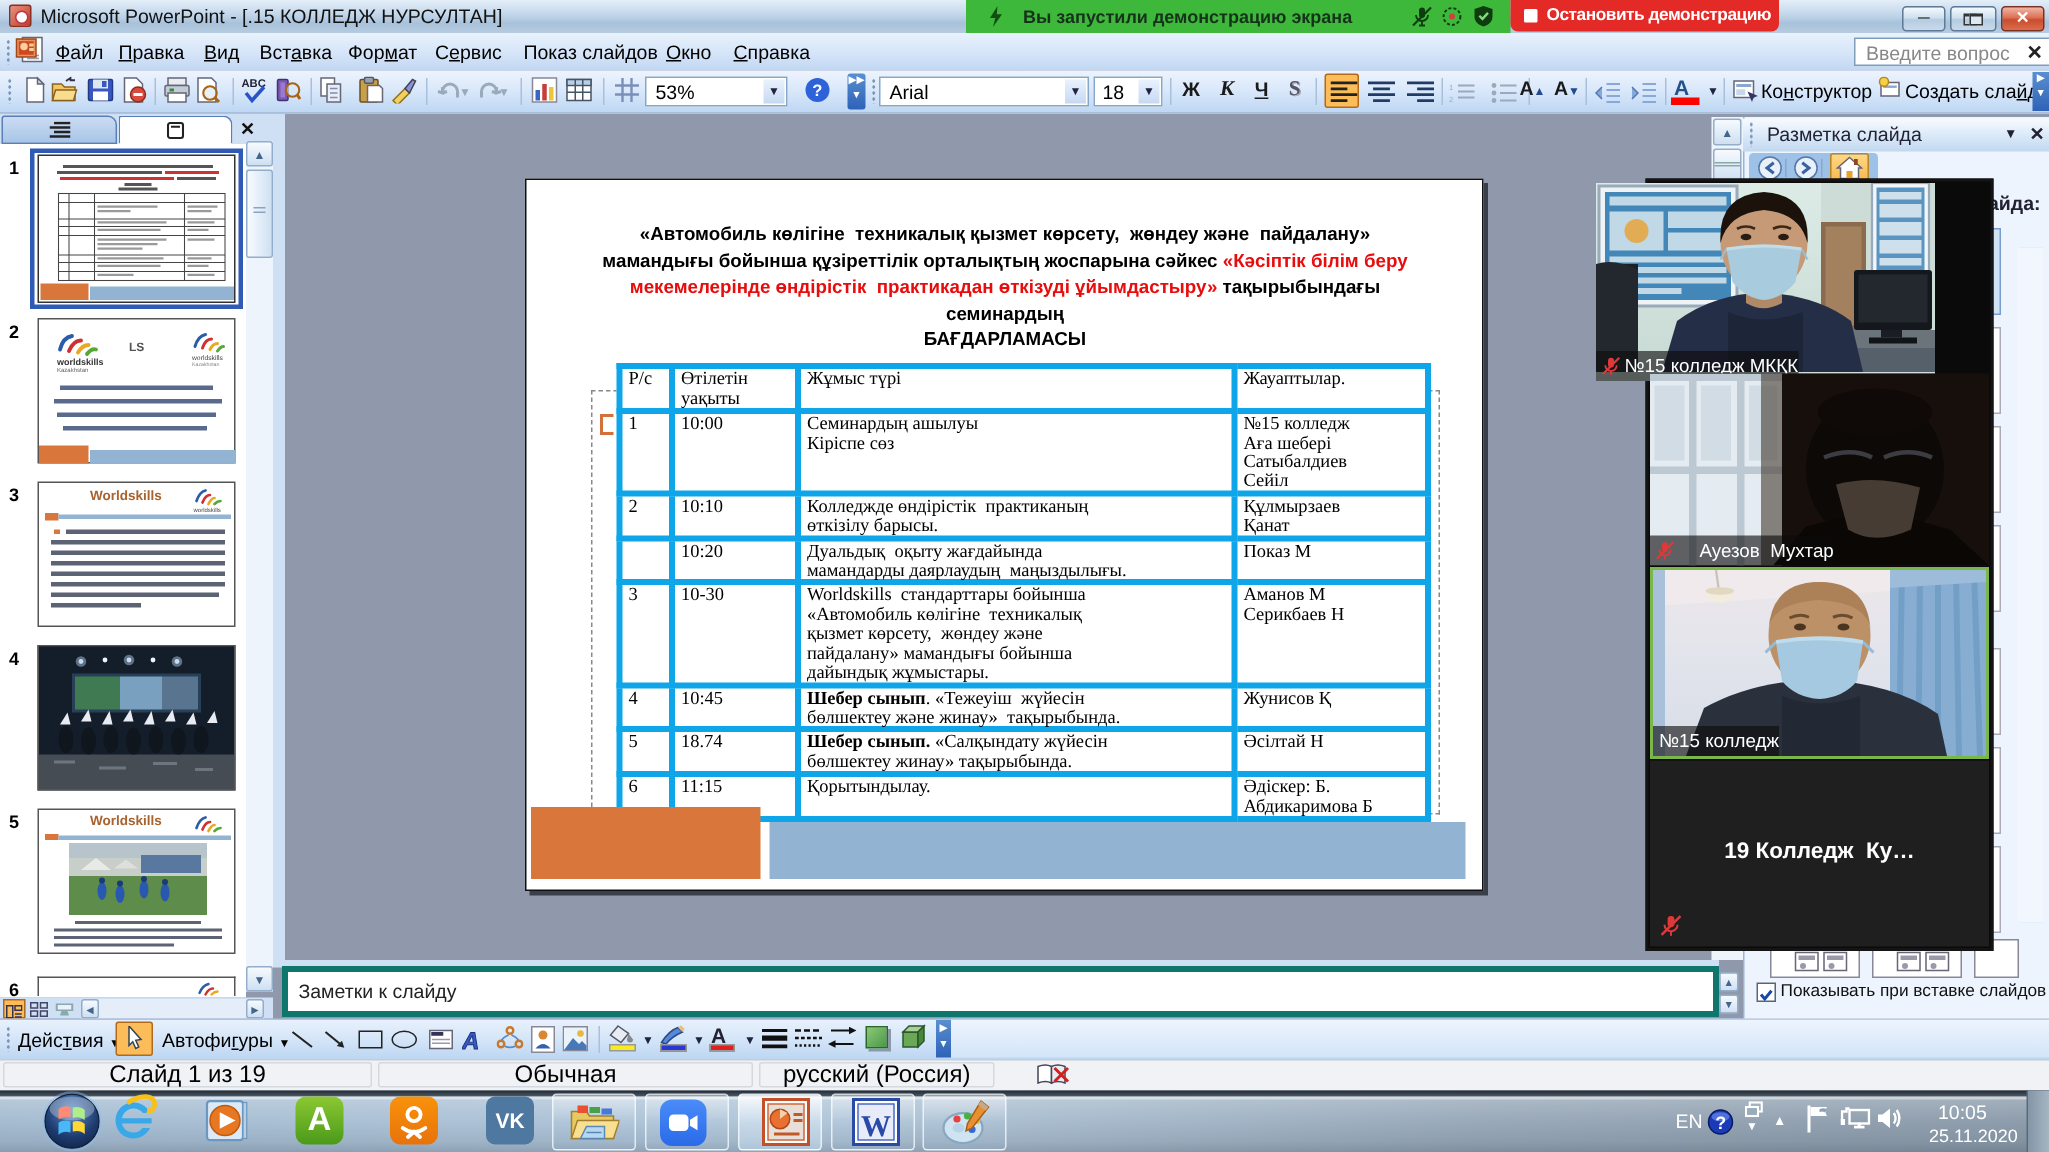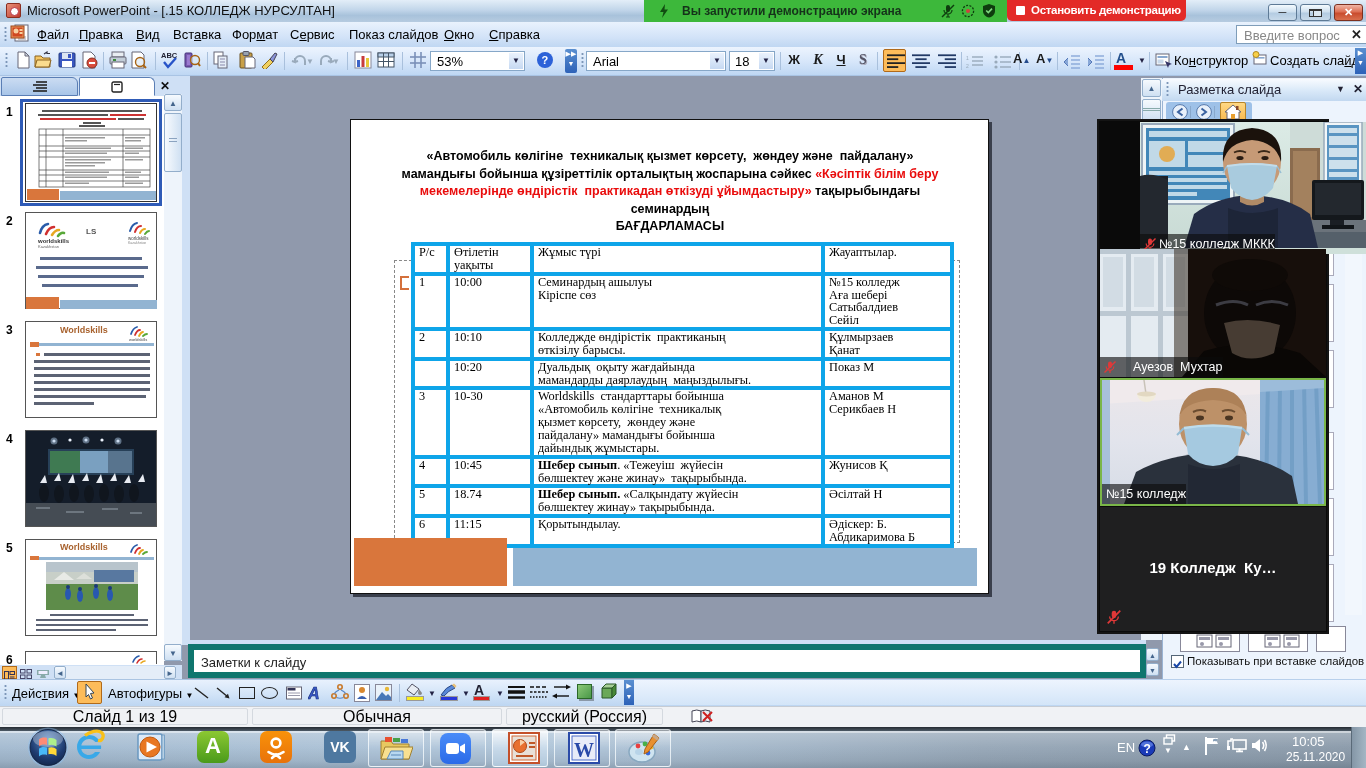--- a/index.html
+++ b/index.html
@@ -49,21 +49,21 @@
 #slide { left:350px; top:119px; width:639px; height:475px; background:#fff; border:1px solid #111; box-shadow:3px 3px 0 #3a3f4c; }
 #slidetitle { left:360px; top:148px; width:620px; text-align:center; font-size:12.5px; font-weight:bold; line-height:17.6px; color:#000; }
 #slidetitle .r { color:#e90c0c; }
 #stable { left:411px; top:242px; border-collapse:collapse; font-family:"Liberation Serif", serif; font-size:12.3px; color:#000; background:#fff; }
 #stable td { border:4px solid #0ea5e9; vertical-align:top; padding:0px 3px 0 4px; line-height:12.85px; }
 #dashsel { left:394px; top:260px; width:566px; height:283px; border:1px dashed #888; }
 #obracket { left:400px; top:276px; width:9px; height:14px; border:2.5px solid #d4703c; border-right:none; }
 #obar { left:354px; top:538px; width:153px; height:48px; background:#d9763c; }
 #bbar { left:513px; top:548px; width:464px; height:38px; background:#92b4d2; }
 
-#notes { left:188px; top:644px; width:958px; height:34px; background:#fff; border:6px solid #0f766e; }
+#notes { left:188px; top:644px; width:958px; height:34px; background:#fff; border:4px solid #0f766e; }
 #notes span { position:absolute; left:7px; top:5px; font-size:13px; color:#222; }
 #drawbar { left:0; top:679px; width:1366px; height:27px; background:linear-gradient(180deg,#e8f1fd 0%,#d4e5f8 50%,#bdd6f2 100%); border-top:1px solid #aac4e2; }
 #statusbar { left:0; top:706px; width:1366px; height:21px; background:#f0f2f5; border-top:1px solid #c6ccd4; font-size:12px; color:#222; }
 .statsec { position:absolute; top:2px; height:17px; border:1px solid #d4d9df; border-radius:2px; text-align:center; line-height:16px; }
 
 #taskpane { left:1162px; top:78px; width:204px; height:601px; background:#edf4fd; border-left:1px solid #9ab4d4; }
 #tphead { left:1162px; top:79px; width:204px; height:22px; background:linear-gradient(180deg,#f8fbff 0%,#d8e8f8 55%,#c2d8f0 100%); }
 #tphead .t { position:absolute; left:16px; top:3px; font-size:13px; color:#223; }
 #tpnav { left:1166px; top:102px; width:86px; height:20px; background:#9ec1e8; border-radius:3px; }
 #tpapply { left:1172px; top:128px; font-size:13px; font-weight:bold; color:#223; }
@@ -870,21 +870,21 @@
 
 <div class="abs" id="vscroll"></div>
 <div class="sbbtn" style="left:1142px;top:79px;width:19px;height:18px;line-height:18px;">▲</div>
 <div class="sbbtn" style="left:1142px;top:99px;width:19px;height:22px;">
     <div style="margin-top:8px;border-top:1px solid #8aa;border-bottom:1px solid #8aa;height:3px;"></div>
   </div>
 
 <div class="abs" id="videos"></div>
 <div id="vtiles">
 
-<div class="abs vtile" style="left:1140px;top:122px;height:132px;background:#cfe0da;">
+<div class="abs vtile" style="left:1064px;top:122px;height:132px;background:#cfe0da;">
  <svg width="226" height="126" viewBox="0 0 226 126">
   <defs>
     <linearGradient id="wall1" x1="0" y1="0" x2="0" y2="1">
             <stop offset="0" stop-color="#dcebe6"></stop>
             <stop offset="1" stop-color="#c8dad4"></stop>
           </linearGradient>
   </defs>
   <rect width="226" height="126" fill="url(#wall1)"></rect>
   <rect x="150" y="0" width="76" height="126" fill="#cedcd8"></rect>
   <rect x="2" y="2" width="92" height="80" fill="#eef4f6" stroke="#9ab" stroke-width="2"></rect>

